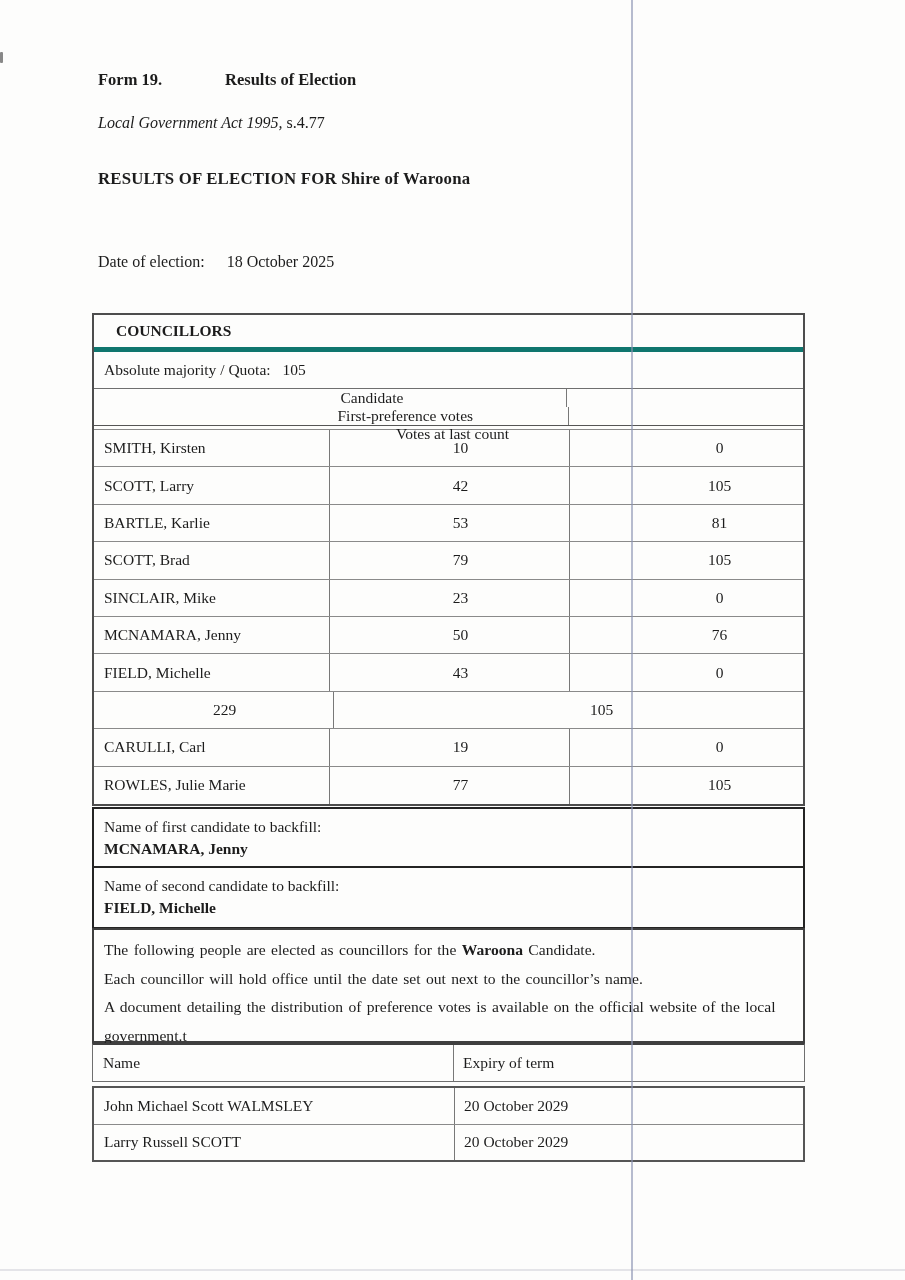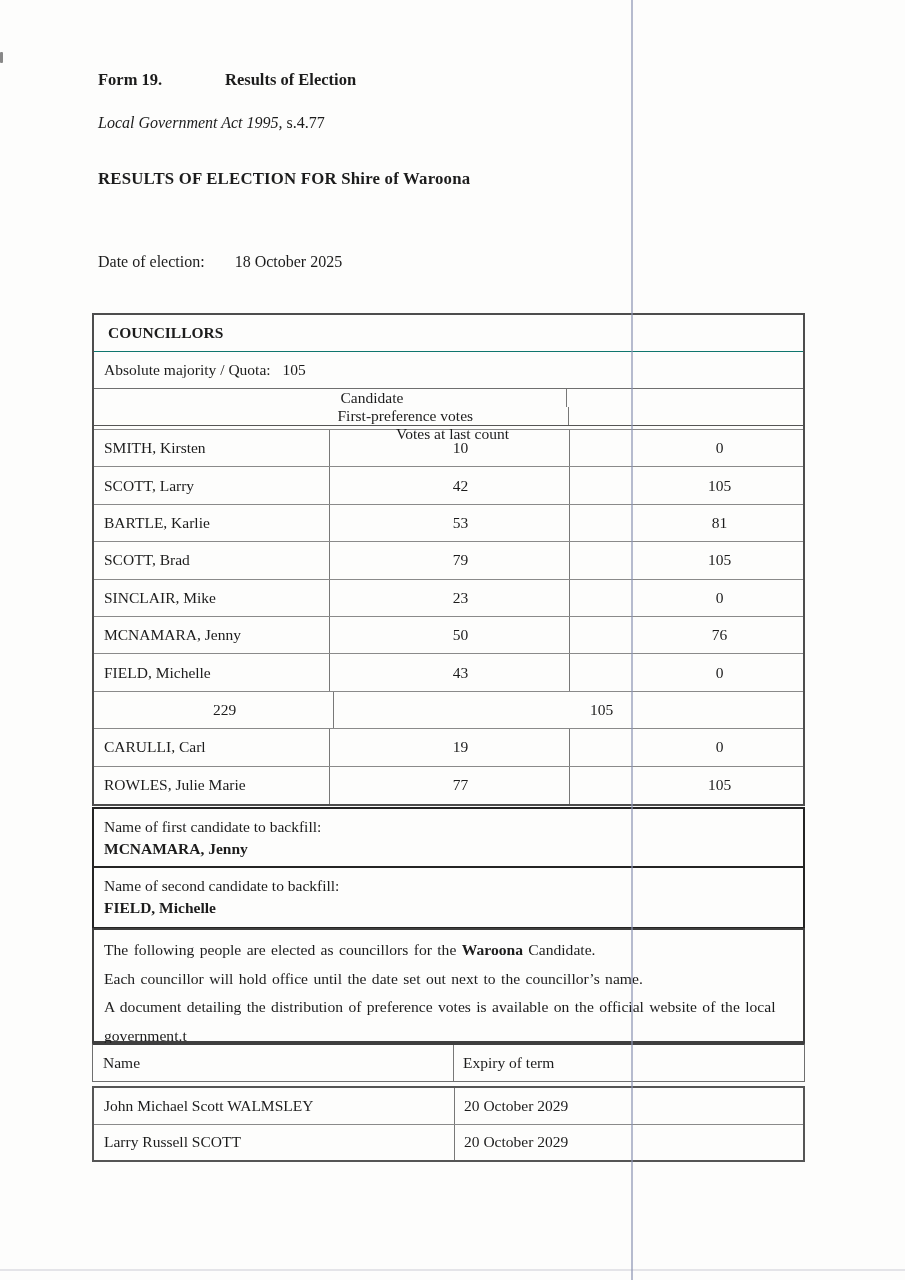--- a/index.html
+++ b/index.html
@@ -10,29 +10,29 @@
   }
   .bold{font-weight:bold;}
   .italic{font-style:italic;}
 
   
   .form-line{position:absolute;left:98px;top:70px;font-size:16.5px;font-weight:bold;}
   .form-line .form-label{display:inline-block;width:127px;}
   .act-line{position:absolute;left:98px;top:114px;font-size:16px;}
   .results-heading{position:absolute;left:98px;top:169px;font-size:16.8px;font-weight:bold;letter-spacing:.2px;}
   .date-line{position:absolute;left:98px;top:253px;font-size:16px;}
-  .date-line .date-value{margin-left:26px;}
+  .date-line .date-value{margin-left:18px;}
 
   
   .box{position:absolute;left:92px;width:713px;box-sizing:border-box;background:transparent;}
 
   
   .main-tbl{top:313px;border:2px solid #4d4d4d;}
   .main-tbl .row{box-sizing:border-box;display:flex;align-items:center;font-size:15.5px;}
-  .section-row{height:37px;border-bottom:1px solid #0f766e;padding-left:14px;}
+  .section-row{height:37px;border-bottom:5px solid #0f766e;padding-left:22px;}
   .quota-row{height:37px;border-bottom:1px solid #6f6f6f;padding-left:10px;}
   .quota-row .quota-val{margin-left:12px;}
   .header-row{height:37px;border-bottom:1px solid #555;flex-direction:column;}
   .dbl-gap{height:3px;border-bottom:1px solid #8a8a8a;}
   .data-row{height:37.4px;border-bottom:1px solid #8a8a8a;}
   .data-row:last-child{border-bottom:none;}
   .cell{box-sizing:border-box;height:100%;display:flex;align-items:center;}
   .c1{width:236px;padding-left:10px;border-right:1px solid #787878;}
   .c2{width:240px;border-right:1px solid #787878;justify-content:center;padding-left:22px;}
   .c2h{width:240px;border-right:1px solid #787878;padding-left:9px;}

